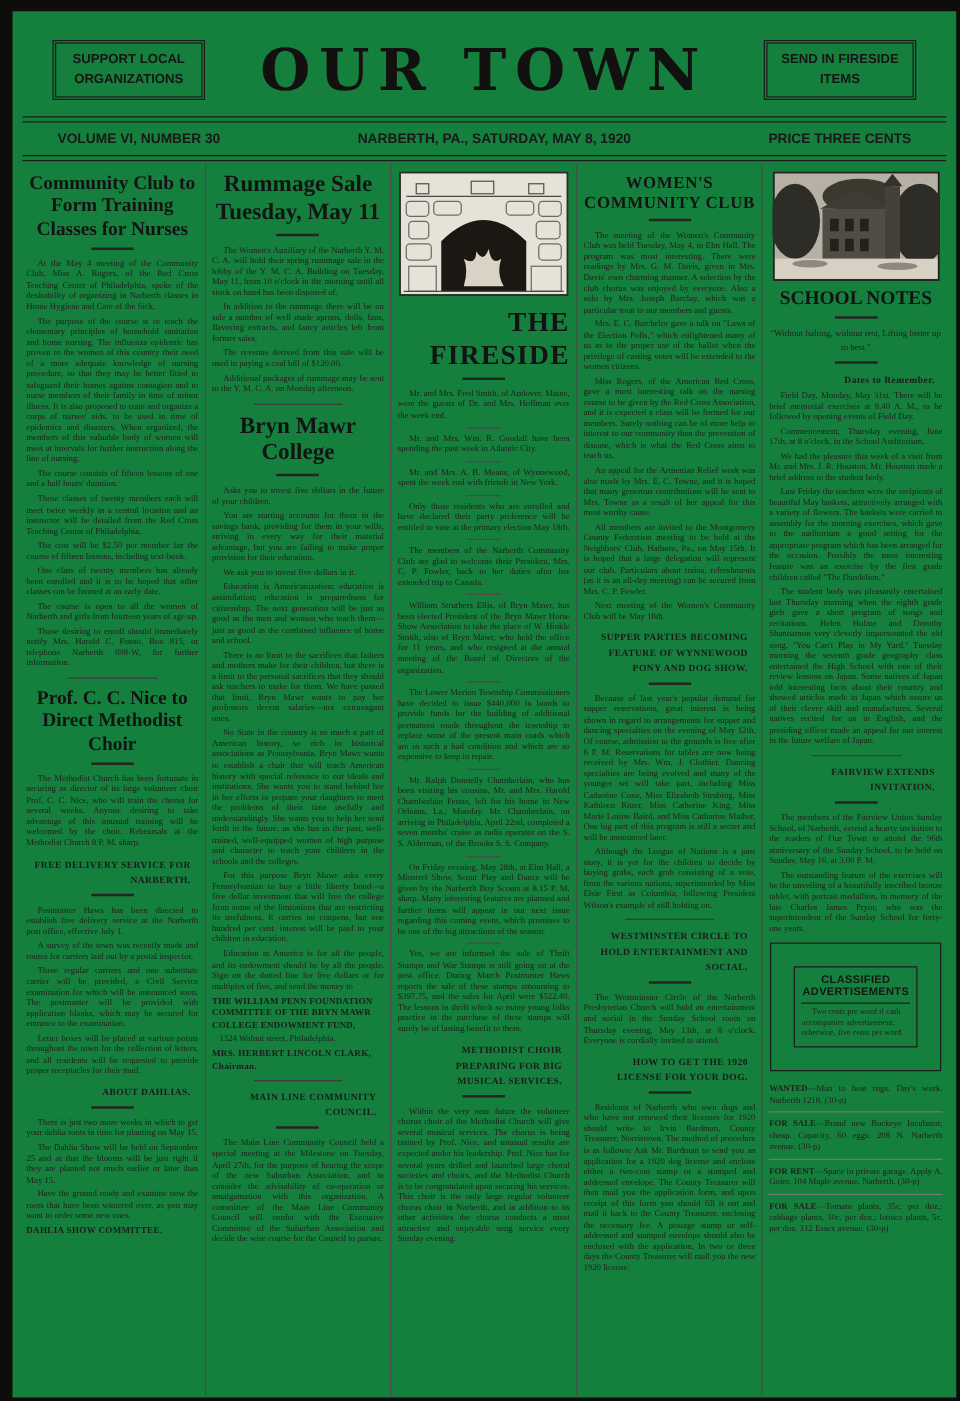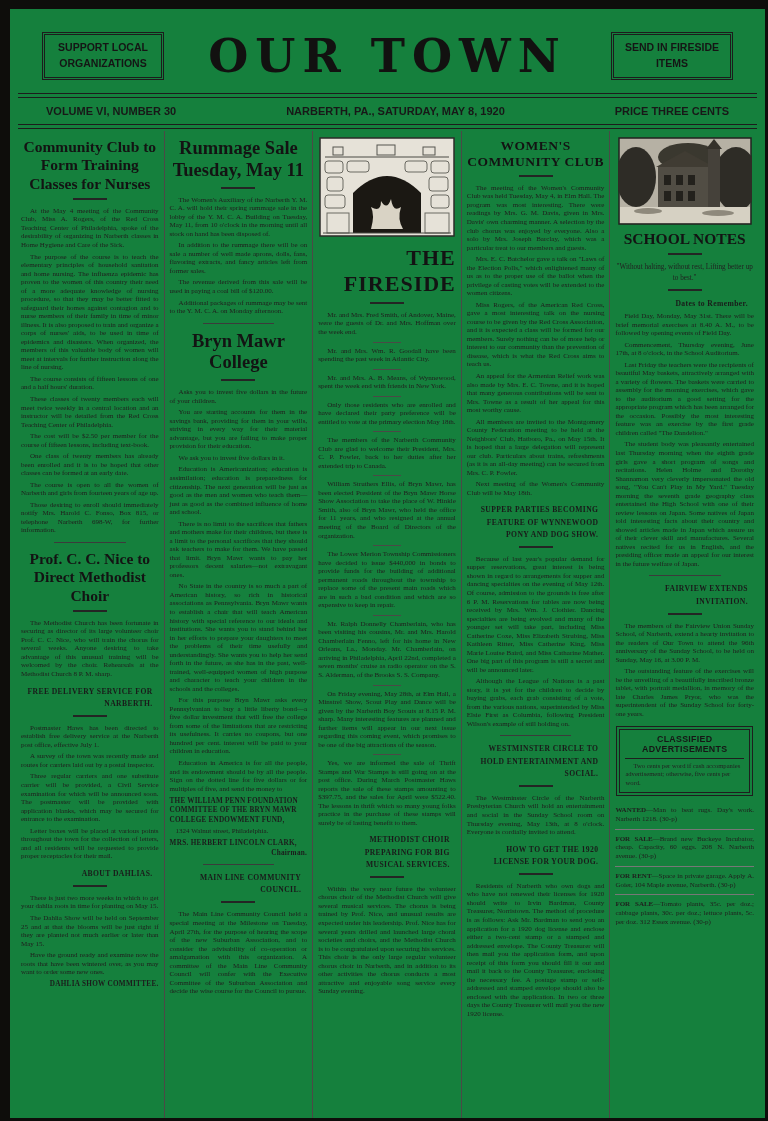--- a/index.html
+++ b/index.html
@@ -28,27 +28,27 @@
   .rule { width: 52%; border-top: 1px solid #3b3b3b; margin: 7px auto; }
 
   .art p, p.para { font-size: 7px; line-height: 1.22; text-align: justify; text-indent: 9px; margin: 0 0 3px; color: #20201e; }
   .fireside-items p { font-size: 7px; line-height: 1.22; text-align: justify; text-indent: 9px; margin: 0 0 4px; color: #20201e; }
   .fireside-items p::after { content: ""; display: block; width: 28px; border-top: 1px solid #4a4a46; margin: 5px auto 0; }
   .fireside-items p:last-child::after { display: none; }
 
   .fund { font-size: 7.2px; font-weight: bold; letter-spacing: 0.2px; margin: 4px 0 2px; line-height: 1.3; color: #1c1c1c; }
   .addr { font-size: 7px; margin: 0 0 4px; text-indent: 6px; color: #20201e; }
   .sig { font-size: 7.2px; font-weight: bold; letter-spacing: 0.3px; margin: 2px 0; color: #1c1c1c; }
-  .sig.right { text-align: right; font-family: Liberation Serif, serif; }
+  .sig.right { text-align: left; font-family: Liberation Serif, serif; }
   .quote { font-size: 7.2px; text-align: center; line-height: 1.5; margin: 3px 0; color: #222; }
 
   .illus { display: block; margin: 4px auto 2px; }
 
   
-  .cbox { border: 1px solid #1e1e1e; padding: 2px; margin: 7px 1px 5px; }
+  .cbox { border: 1px solid #1e1e1e; padding: 18px; margin: 7px 1px 5px; }
   .cbox-in { border: 1px solid #1e1e1e; padding: 4px 5px 5px; }
   .ctitle { font-size: 8.8px; font-weight: bold; text-align: center; letter-spacing: 0.3px; font-family: "Liberation Sans", sans-serif; color: #161616; }
   .cnote { font-size: 6.6px; line-height: 1.3; text-indent: 8px; margin-top: 4px; border-top: 1px solid #1e1e1e; padding-top: 3px; color: #222; }
   .ads p { font-size: 7px; line-height: 1.25; text-align: justify; margin: 0; padding: 5px 0; border-bottom: 1px solid #777; color: #20201e; }
   .ads p:last-child { border-bottom: none; }
   .ads b { font-weight: bold; }
 </style>
 </head>
 <body>
 
@@ -235,20 +235,21 @@
           <ellipse cx="100" cy="76" rx="16" ry="3" fill="#8e897c"></ellipse>
         </svg>
         <div class="h1">SCHOOL NOTES</div>
         <div class="bar"></div>
         <div class="quote">"Without halting, without rest, Lifting better up to best."</div>
         <div class="bar"></div>
         <div class="h2">Dates to Remember.</div>
         <div class="art">
             <p>Field Day, Monday, May 31st. There will be brief memorial exercises at 8.40 A. M., to be followed by opening events of Field Day.</p>
             <p>Commencement, Thursday evening, June 17th, at 8 o'clock, in the School Auditorium.</p>
+            <p>We had the pleasure this week of a visit from Mr. and Mrs. J. R. Houston. Mr. Houston made a brief address to the student body.</p>
             <p>Last Friday the teachers were the recipients of beautiful May baskets, attractively arranged with a variety of flowers. The baskets were carried to assembly for the morning exercises, which gave to the auditorium a good setting for the appropriate program which has been arranged for the occasion. Possibly the most interesting feature was an exercise by the first grade children called "The Dandelion."</p>
             <p>The student body was pleasantly entertained last Thursday morning when the eighth grade girls gave a short program of songs and recitations. Helen Holme and Dorothy Shannamon very cleverly impersonated the old song, "You Can't Play in My Yard." Tuesday morning the seventh grade geography class entertained the High School with one of their review lessons on Japan. Some natives of Japan told interesting facts about their country and showed articles made in Japan which assure us of their clever skill and manufactures. Several natives recited for us in English, and the presiding officer made an appeal for our interest in the future welfare of Japan.</p>
           </div>
         <div class="rule"></div>
         <div class="h2">FAIRVIEW EXTENDS INVITATION.</div>
         <div class="bar"></div>
         <div class="art">
             <p>The members of the Fairview Union Sunday School, of Narberth, extend a hearty invitation to the readers of Our Town to attend the 96th anniversary of the Sunday School, to be held on Sunday, May 16, at 3.00 P. M.</p>
             <p>The outstanding feature of the exercises will be the unveiling of a beautifully inscribed bronze tablet, with portrait medallion, in memory of the late Charles James Pryor, who was the superintendent of the Sunday School for forty-one years.</p>
           </div>

